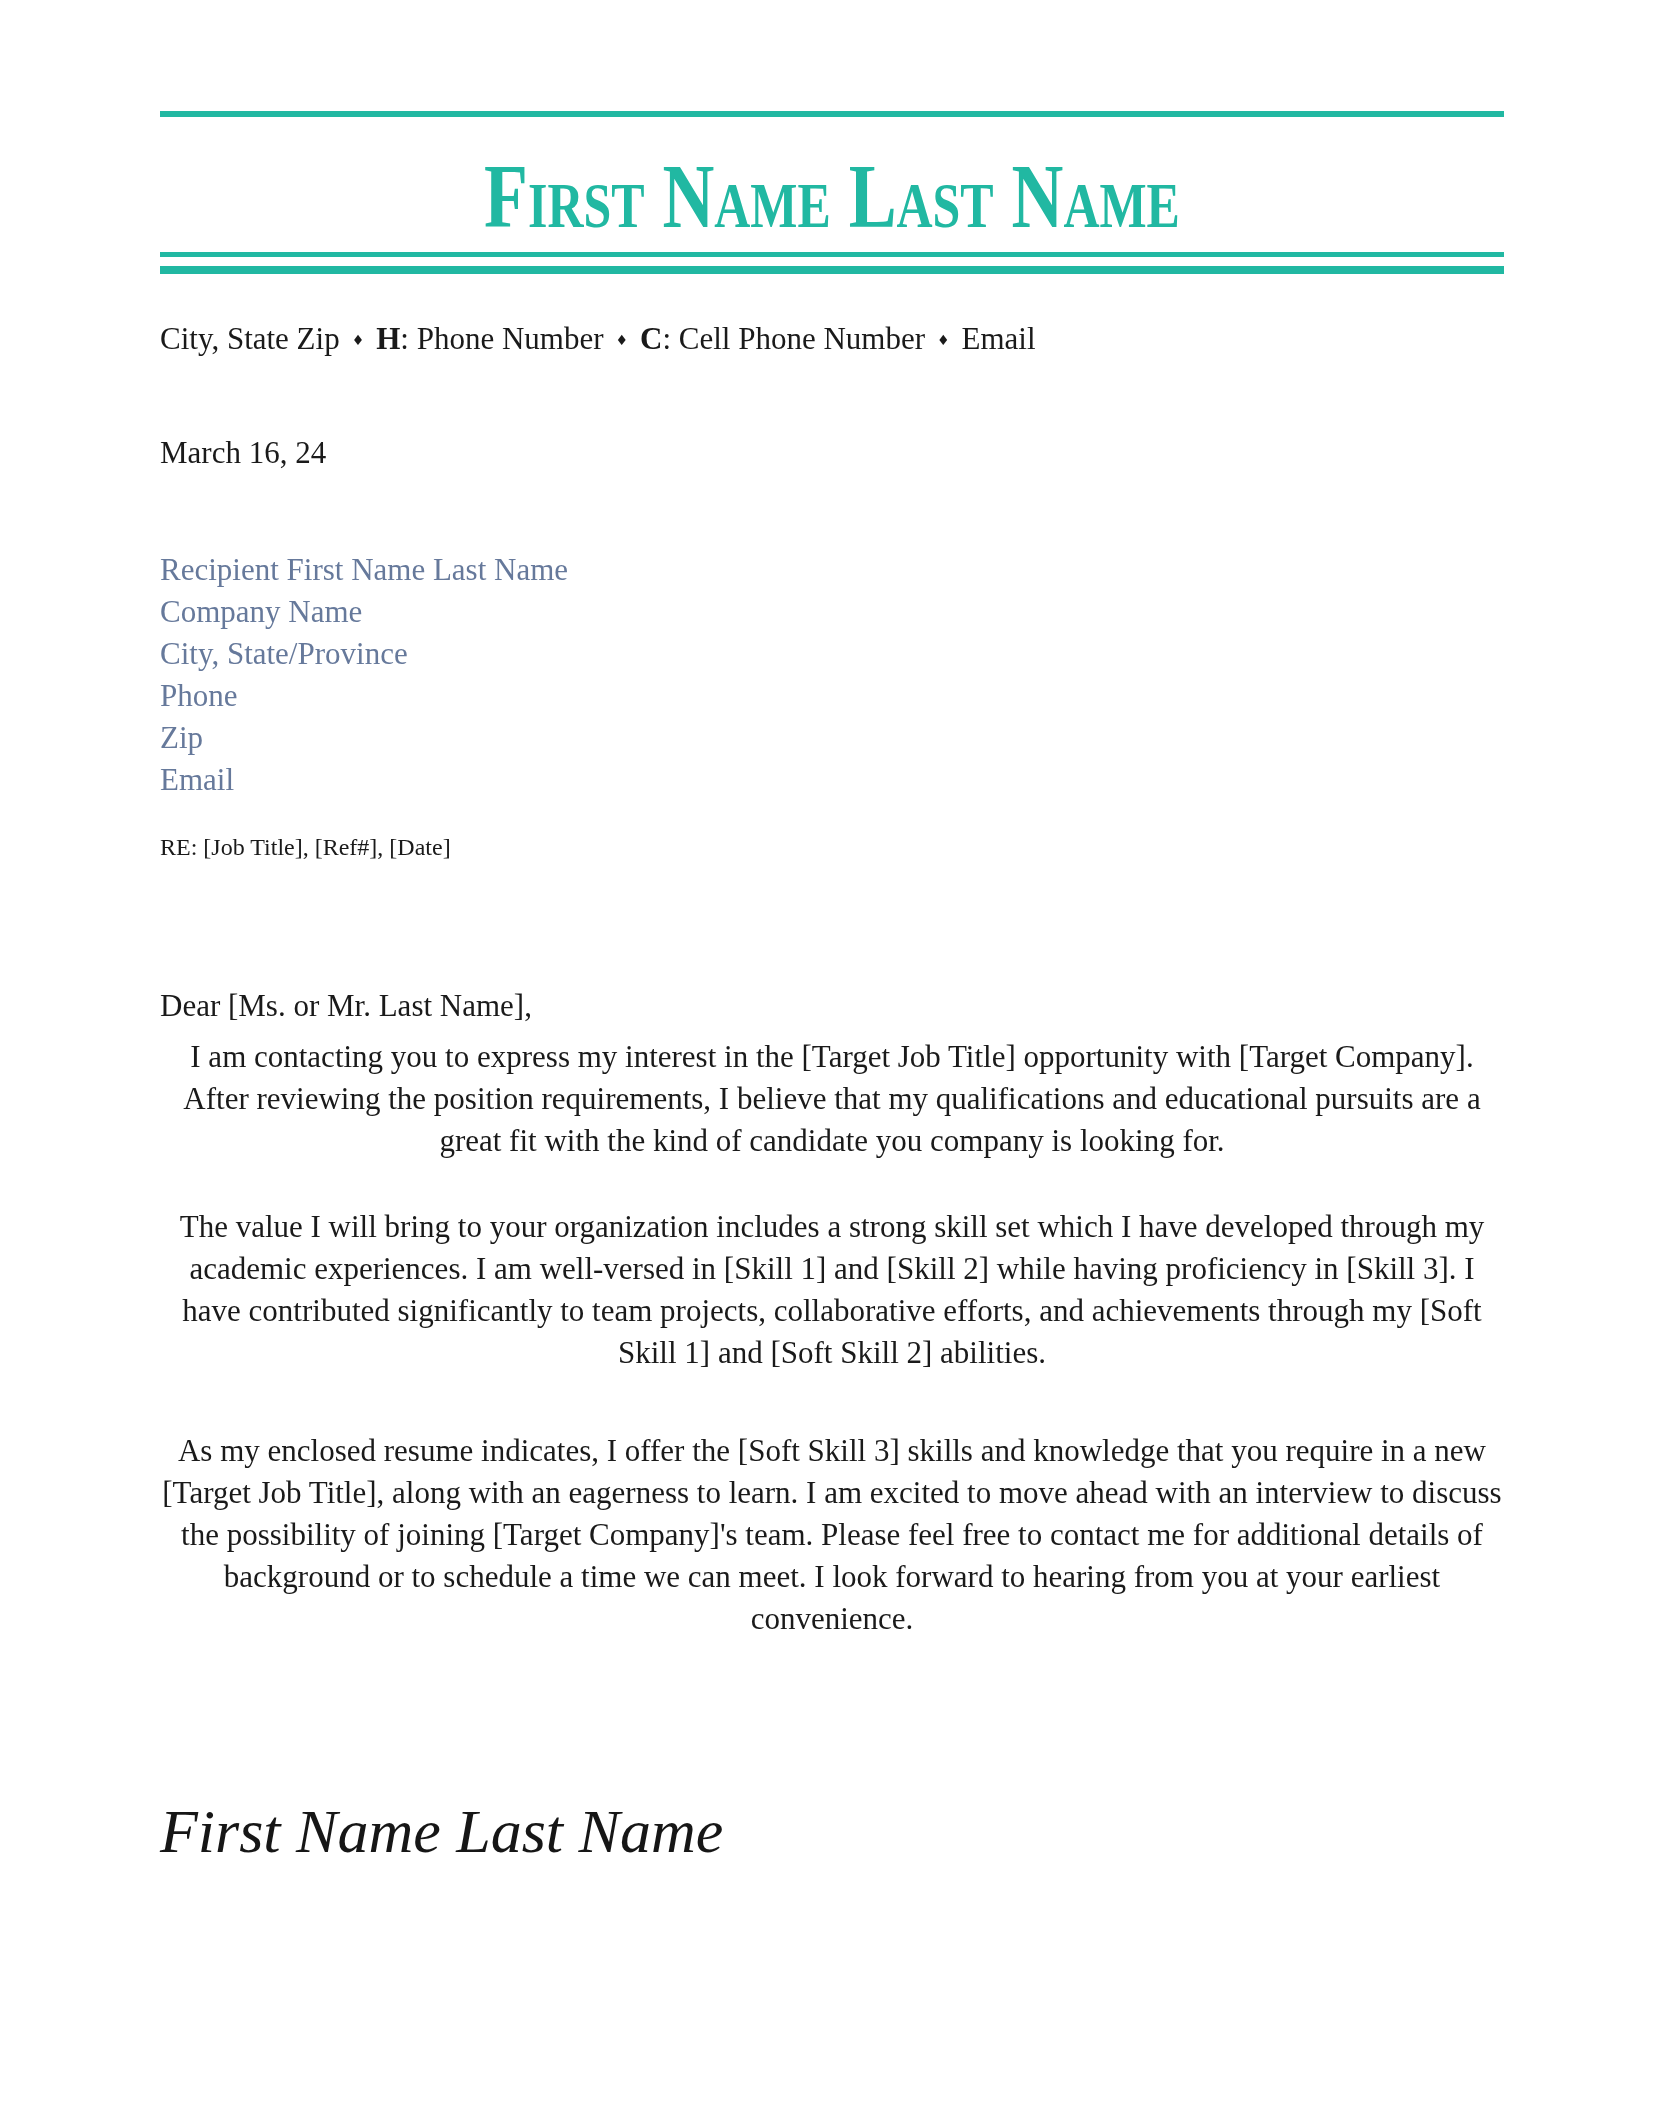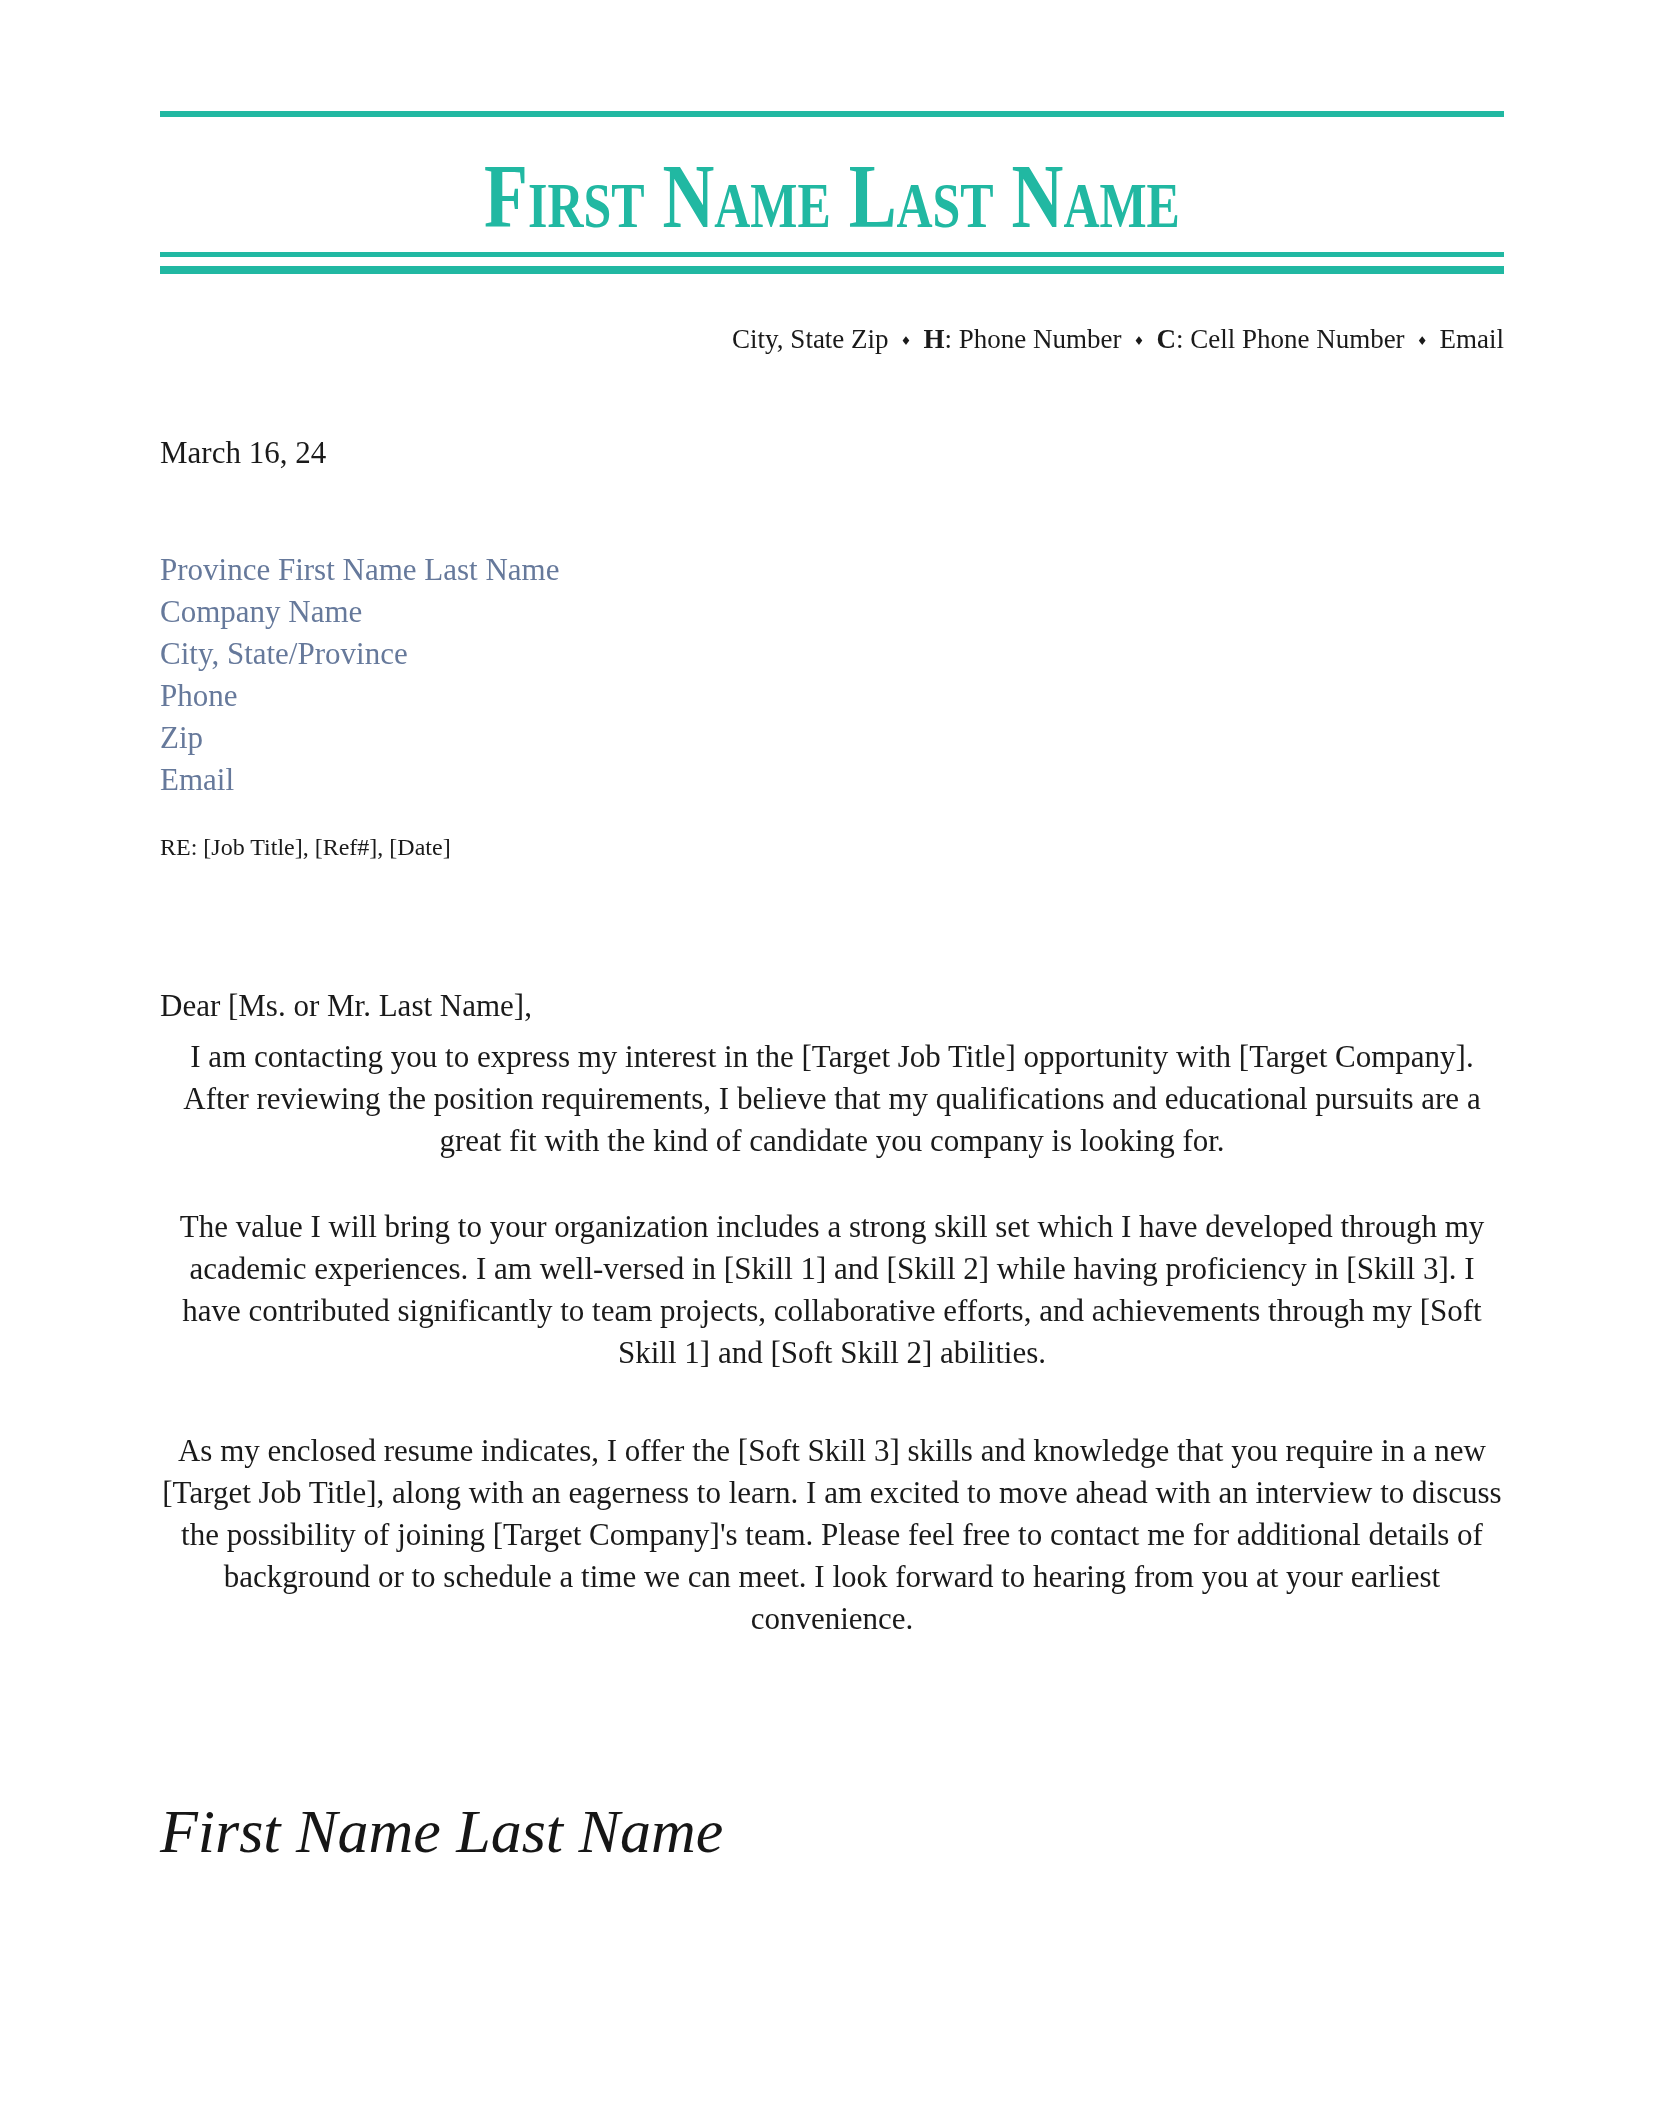--- a/index.html
+++ b/index.html
@@ -38,22 +38,22 @@
     transform: scaleX(0.78);
     transform-origin: 50% 50%;
     white-space: nowrap;
   }
 
   .contact-line {
     position: absolute;
     left: 160px;
     width: 1344px;
     top: 318px;
-    text-align: right;
-    font-size: 27px;
+    text-align: left;
+    font-size: 31px;
     line-height: 42px;
     white-space: nowrap;
   }
   .contact-line b { font-weight: 700; }
   .sep {
     display: inline-block;
     font-family: "DejaVu Sans", sans-serif;
     font-size: 0.45em;
     vertical-align: 0.28em;
     margin: 0 12px;
@@ -138,21 +138,21 @@
   <div class="rule rule-thin"></div>
   <div class="rule rule-thick"></div>
 
   <div class="contact-line">
     <span>City, State Zip</span><span class="sep">♦</span><b>H</b><span>: Phone Number</span><span class="sep">♦</span><b>C</b><span>: Cell Phone Number</span><span class="sep">♦</span><span>Email</span>
   </div>
 
   <div class="date-line">March 16, 24</div>
 
   <div class="recipient-block">
-    <span>Province First Name Last Name</span>
+    <span>Recipient First Name Last Name</span>
     <span>Company Name</span>
     <span>City, State/Province</span>
     <span>Phone</span>
     <span>Zip</span>
     <span>Email</span>
   </div>
 
   <div class="subject-line">RE: [Job Title], [Ref#], [Date]</div>
 
   <div class="salutation-line">Dear [Ms. or Mr. Last Name],</div>

